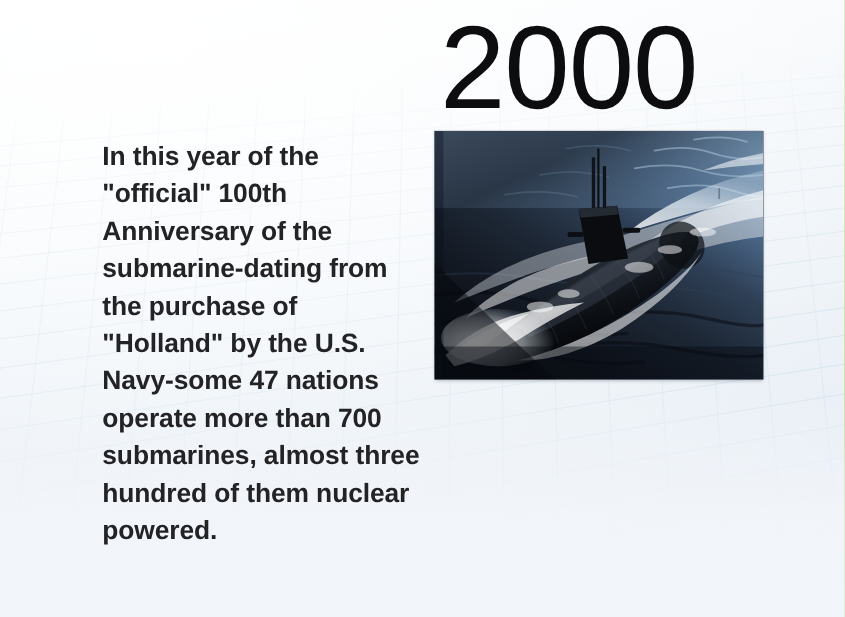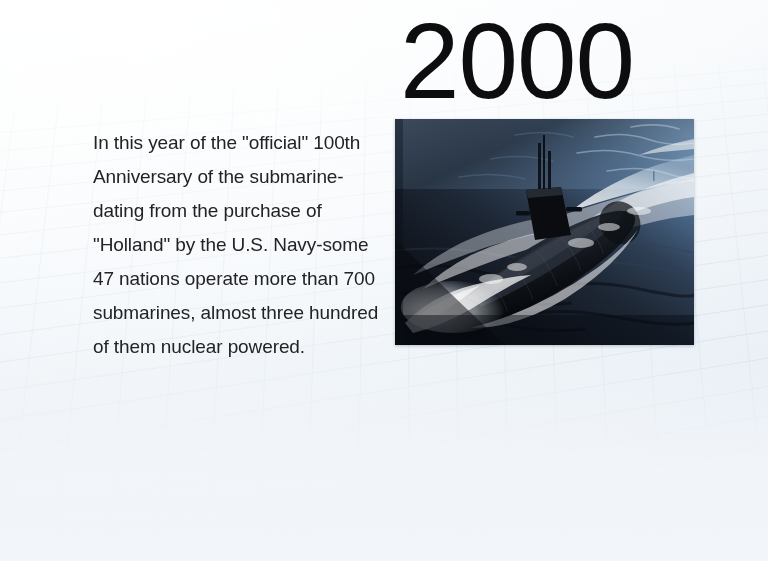--- a/index.html
+++ b/index.html
@@ -69,24 +69,24 @@
     white-space: nowrap;
     font-family: "Liberation Sans", sans-serif;
   }
 
   
   .body-text {
     position: absolute;
     left: 93px;
     top: 126px;
     width: 292px;
-    font-size: 19px;
+    font-size: 24px;
     line-height: 34px;
     color: #232326;
-    font-weight: 400;
+    font-weight: 700;
     letter-spacing: -0.1px;
   }
 
   
   .photo {
     position: absolute;
     left: 395px;
     top: 119px;
     width: 299px;
     height: 226px;

